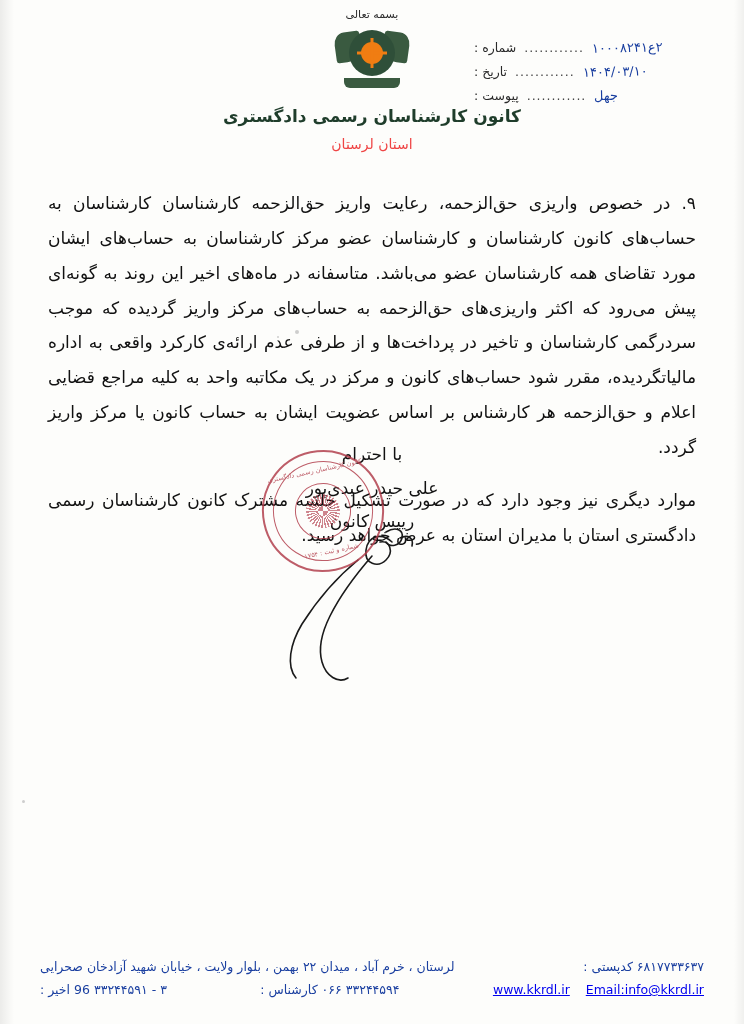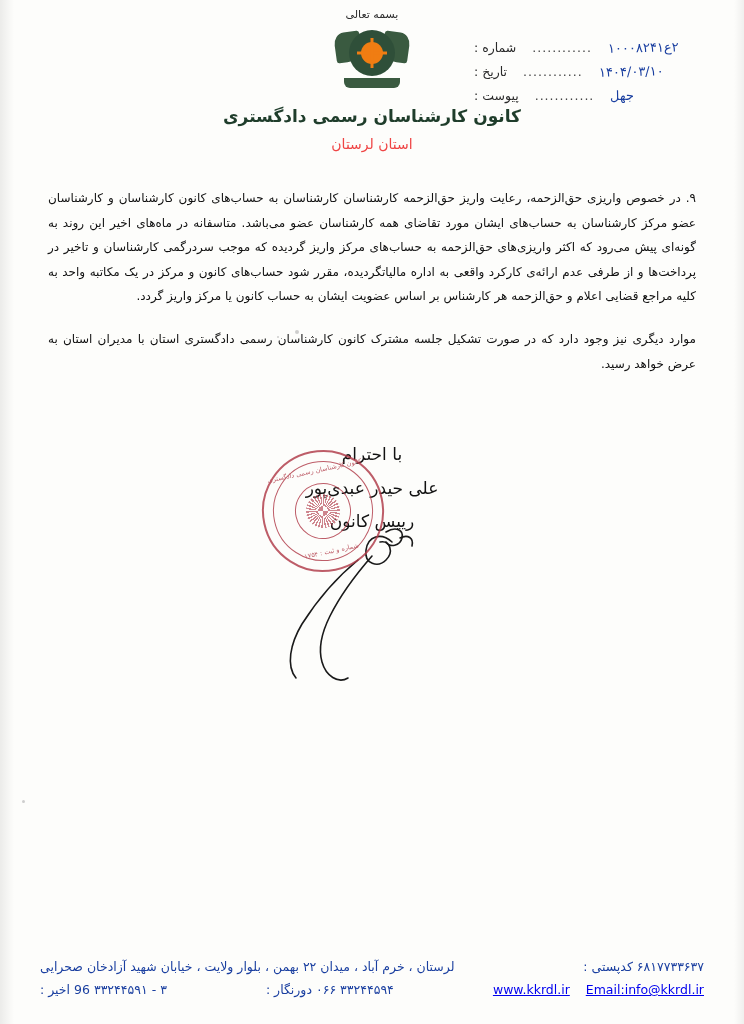--- a/index.html
+++ b/index.html
@@ -145,21 +145,21 @@
     right: 40px;
     width: 230px;
     text-align: left;
     direction: rtl;
   }
   .meta-row {
     display: flex;
     flex-direction: row-reverse;
     justify-content: flex-start;
     align-items: baseline;
-    gap: 16px;
+    gap: 8px;
     margin-bottom: 9px;
     font-size: 12.5px;
     color: #2a2a2a;
   }
   .meta-label {
     white-space: nowrap;
   }
   .meta-dots {
     flex: 0 0 auto;
     letter-spacing: 1px;
@@ -174,21 +174,21 @@
   }
 
   
   .body-text {
     position: absolute;
     top: 186px;
     right: 48px;
     left: 48px;
     text-align: justify;
     direction: rtl;
-    font-size: 12px;
+    font-size: 17px;
     line-height: 2.05;
     color: #111;
   }
   .body-text p {
     margin: 0 0 18px 0;
   }
 
   
   .sig-block {
     position: absolute;
@@ -375,21 +375,21 @@
       <span class="right">لرستان ، خرم آباد ، میدان ۲۲ بهمن ، بلوار ولایت ، خیابان شهید آزادخان صحرایی</span>
     </div>
     <div class="footer-row">
       <span class="left">
         <a class="web" href="#">www.kkrdl.ir</a>
         <span style="display:inline-block;width:8px"></span>
         <a class="web" href="#">Email:info@kkrdl.ir</a>
       </span>
       <span class="mid">
         <span>۳۳۲۴۴۵۹۴ ۰۶۶</span>
-        <span>دورنگار :</span>
+        <span>کارشناس :</span>
       </span>
       <span class="right">
         <span>۳ - ۳۳۲۴۴۵۹۱ 96</span>
         <span>اخیر :</span>
       </span>
     </div>
   </div>
 
 </div>
 

